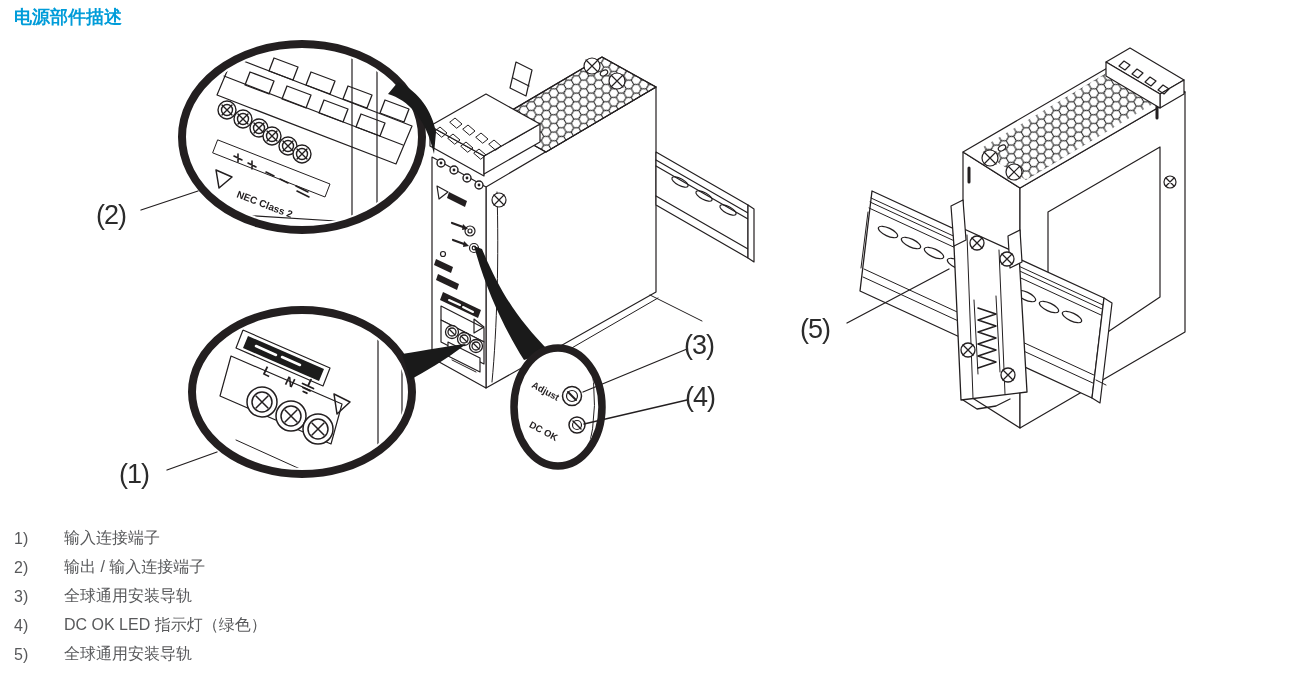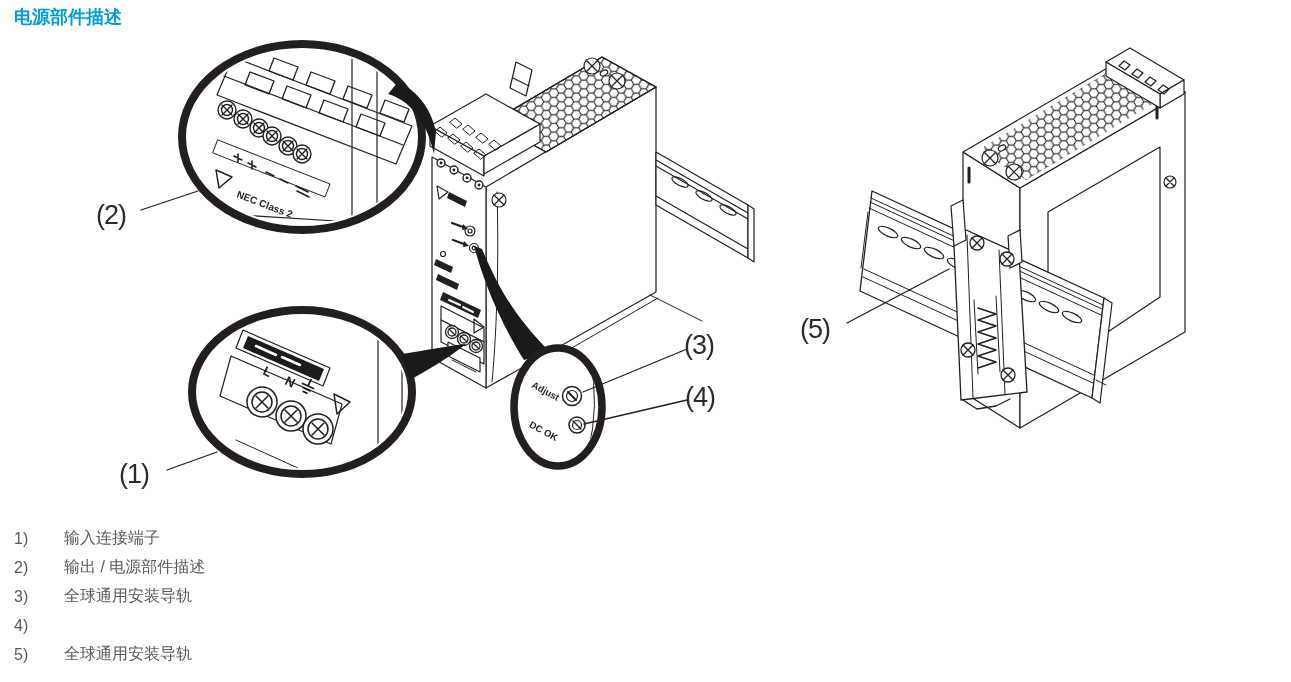--- a/index.html
+++ b/index.html
@@ -321,28 +321,29 @@
   <div class="callout-label" style="left:685px;top:382px;">(4)</div>
   <div class="callout-label" style="left:800px;top:314px;">(5)</div>
 
   <div class="legend">
     <div class="legend-row">
       <span class="legend-num">1)</span>
       <span>输入连接端子</span>
     </div>
     <div class="legend-row">
       <span class="legend-num">2)</span>
-      <span>输出 / 电源部件描述</span>
+      <span>输出 / 输入连接端子</span>
     </div>
     <div class="legend-row">
       <span class="legend-num">3)</span>
       <span>全球通用安装导轨</span>
     </div>
     <div class="legend-row">
       <span class="legend-num">4)</span>
+      <span>DC OK LED 指示灯（绿色）</span>
     </div>
     <div class="legend-row">
       <span class="legend-num">5)</span>
       <span>全球通用安装导轨</span>
     </div>
   </div>
 
 </div>
 
 </body></html>

